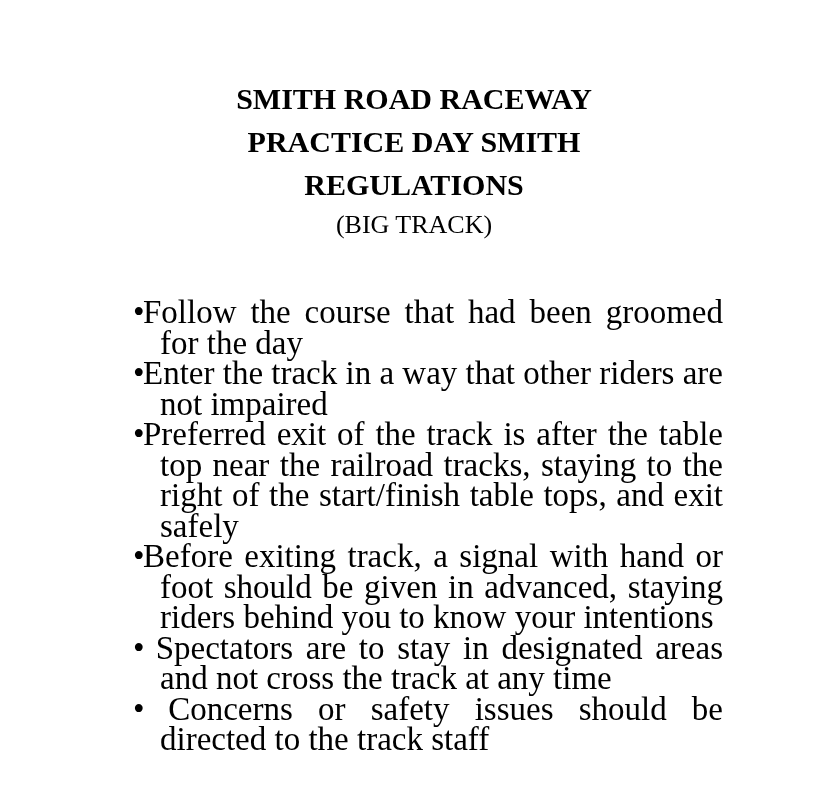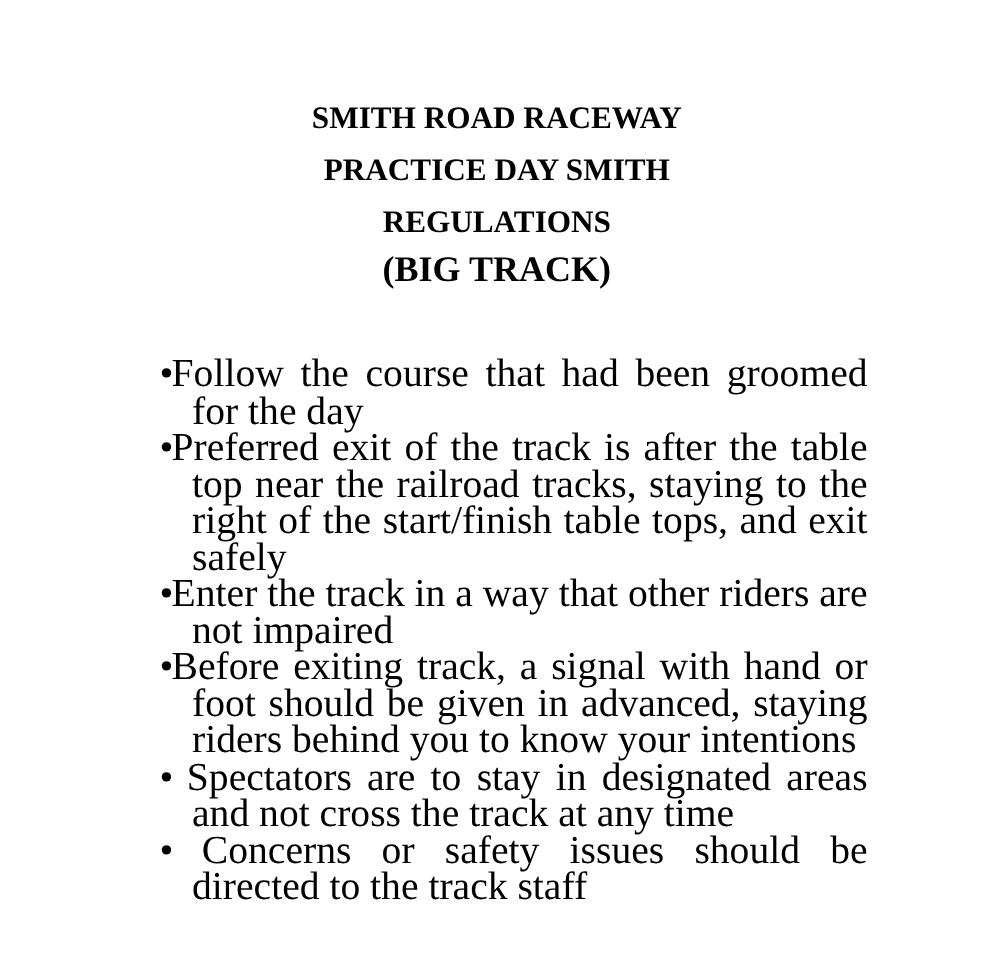--- a/index.html
+++ b/index.html
@@ -15,28 +15,28 @@
     color: #000000;
     overflow: hidden;
     font-family: "Liberation Serif", "DejaVu Serif", serif;
   }
   .title-block {
     padding-top: 77px;
     text-align: center;
   }
   .title-line {
     font-weight: bold;
-    font-size: 26px;
+    font-size: 30px;
     line-height: 43px;
     letter-spacing: 0px;
     white-space: nowrap;
   }
   .subtitle {
-    font-weight: bold;
-    font-size: 30px;
+    font-weight: normal;
+    font-size: 26px;
     line-height: 36px;
     margin-top: 1px;
     white-space: nowrap;
   }
   ul.regulations {
     list-style: none;
     margin: 54px 0 0 133px;
     padding: 0;
     width: 590px;
   }
@@ -63,20 +63,20 @@
 
   <div class="title-block">
     <div class="title-line">SMITH ROAD RACEWAY</div>
     <div class="title-line">PRACTICE DAY SMITH</div>
     <div class="title-line">REGULATIONS</div>
     <div class="subtitle">(BIG TRACK)</div>
   </div>
 
   <ul class="regulations">
     <li>Follow the course that had been groomed for the day</li>
+    <li>Enter the track in a way that other riders are not impaired</li>
     <li>Preferred exit of the track is after the table top near the railroad tracks, staying to the right of the start/finish table tops, and exit safely</li>
-    <li>Enter the track in a way that other riders are not impaired</li>
     <li>Before exiting track, a signal with hand or foot should be given in advanced, staying riders behind you to know your intentions</li>
     <li>&nbsp;Spectators are to stay in designated areas and not cross the track at any time</li>
     <li>&nbsp;Concerns or safety issues should be directed to the track staff</li>
   </ul>
 
 </div>
 
 </body></html>

